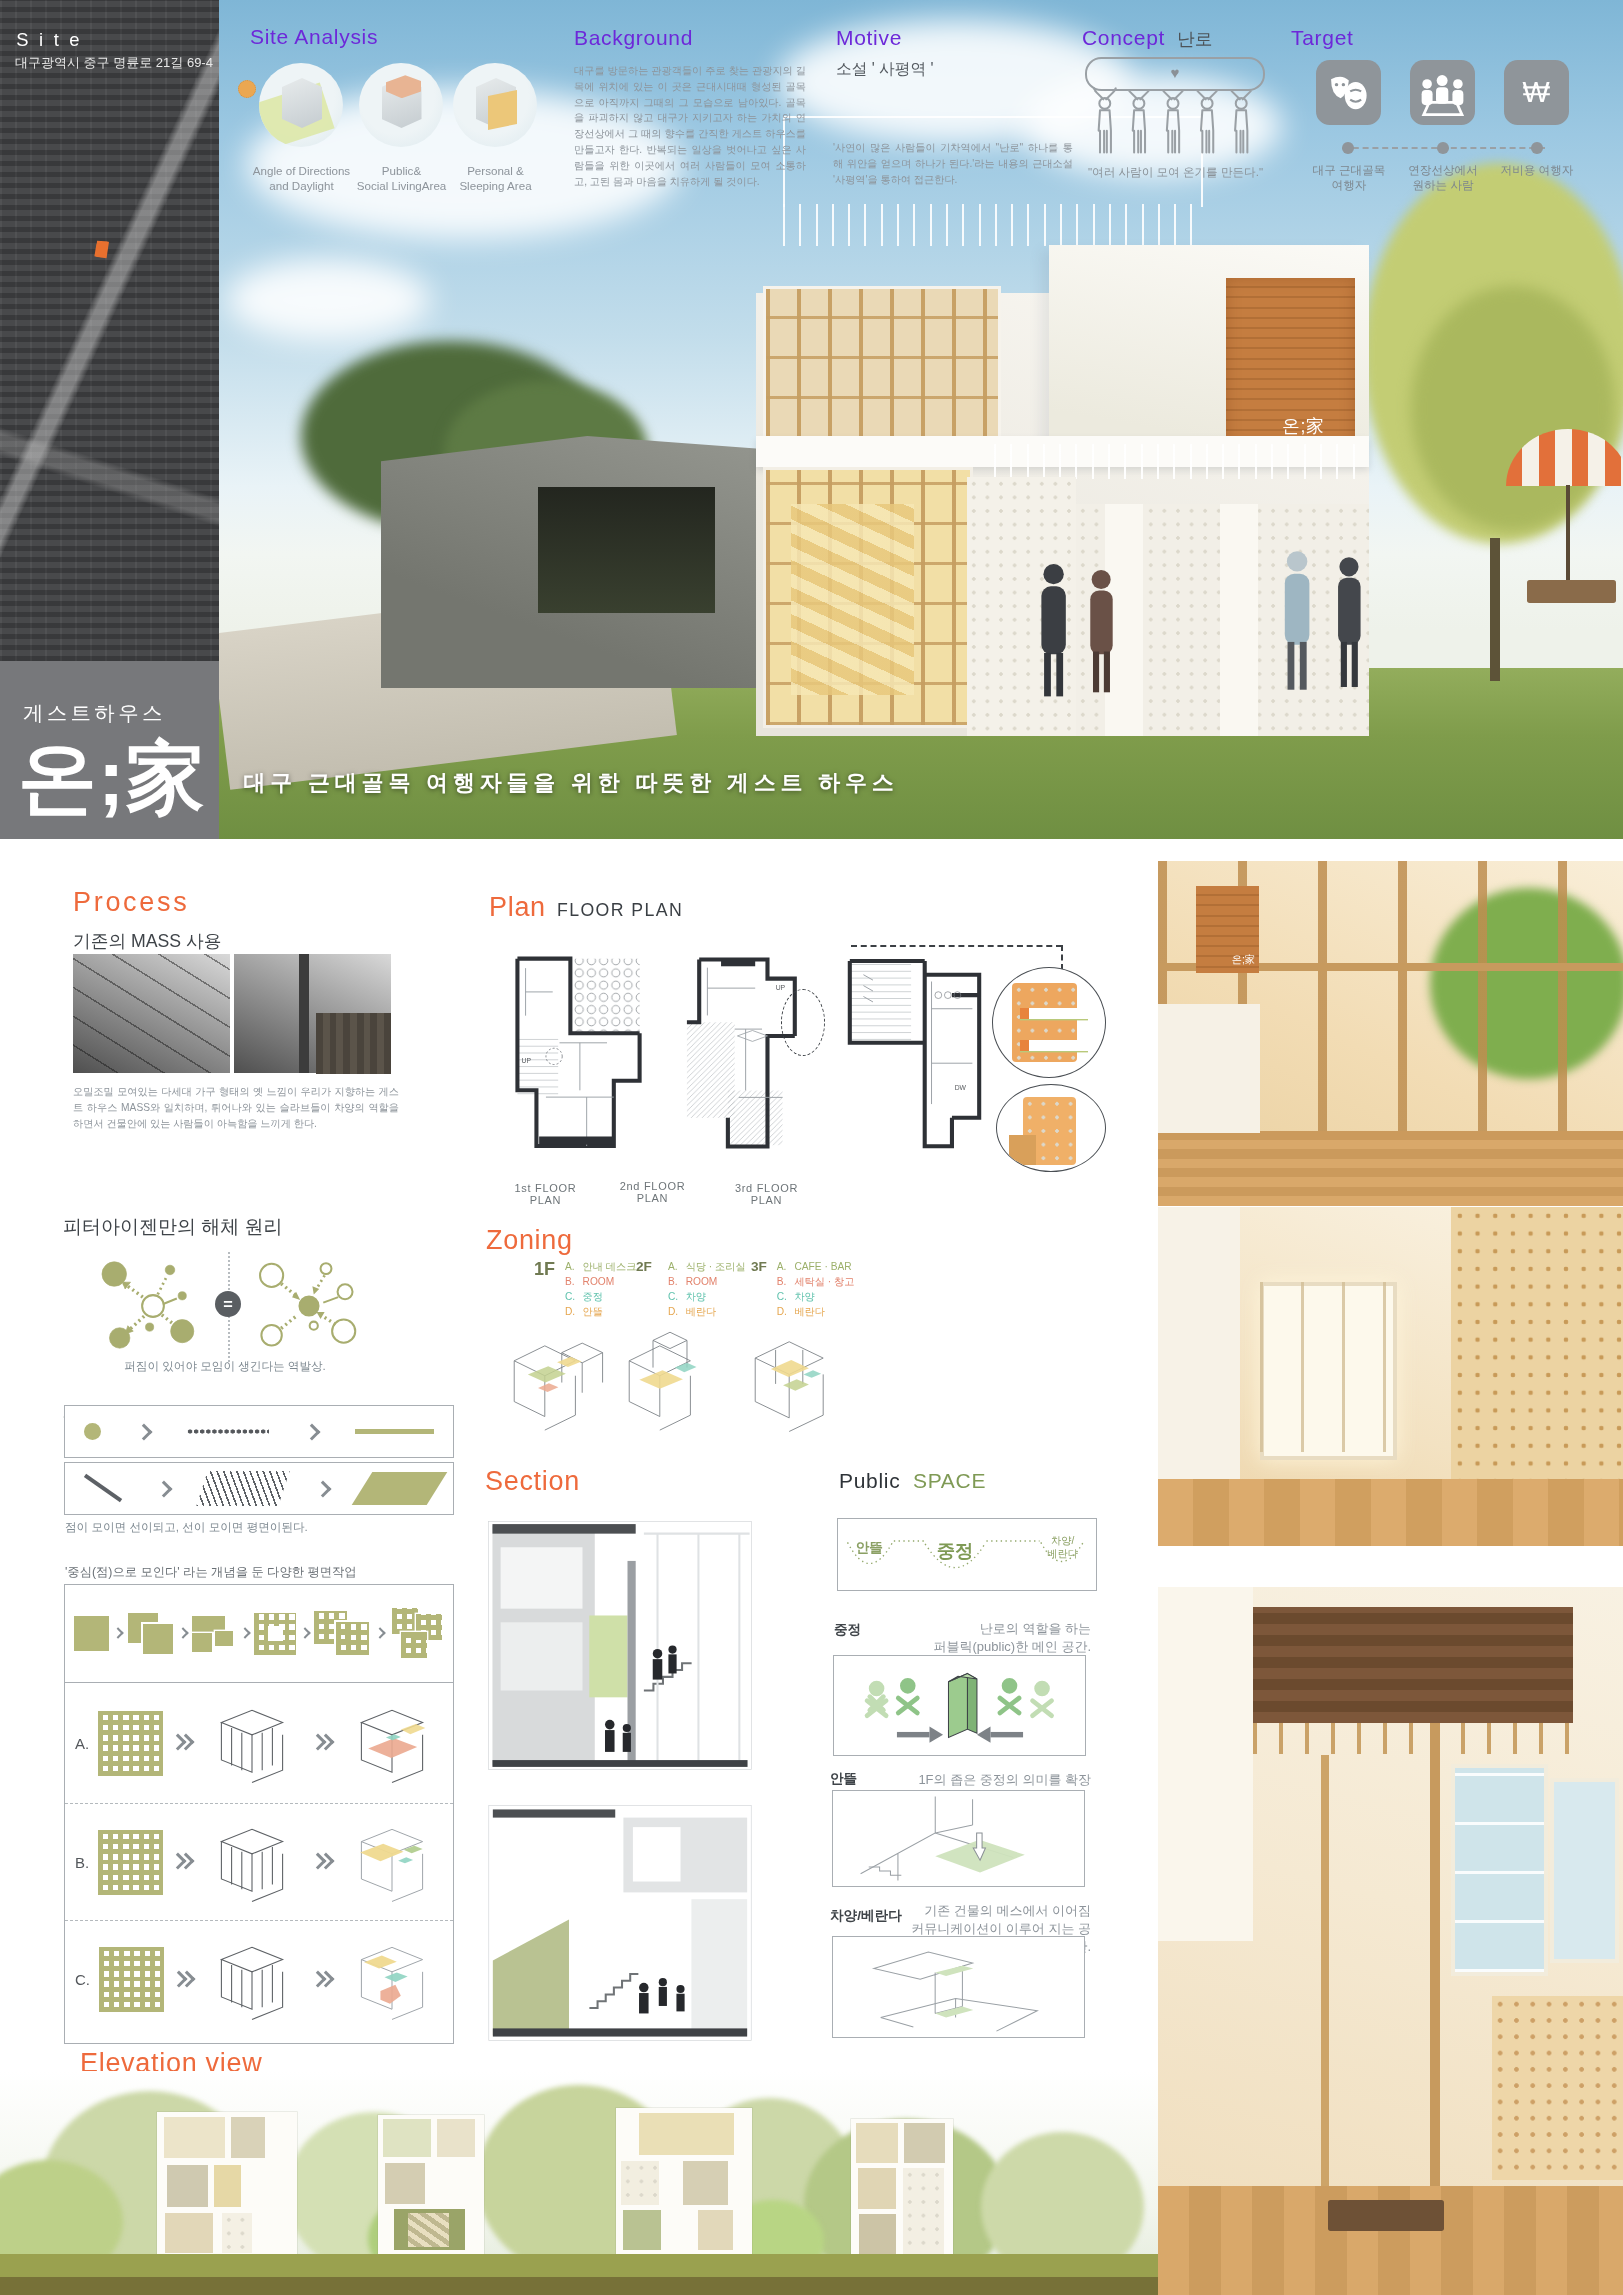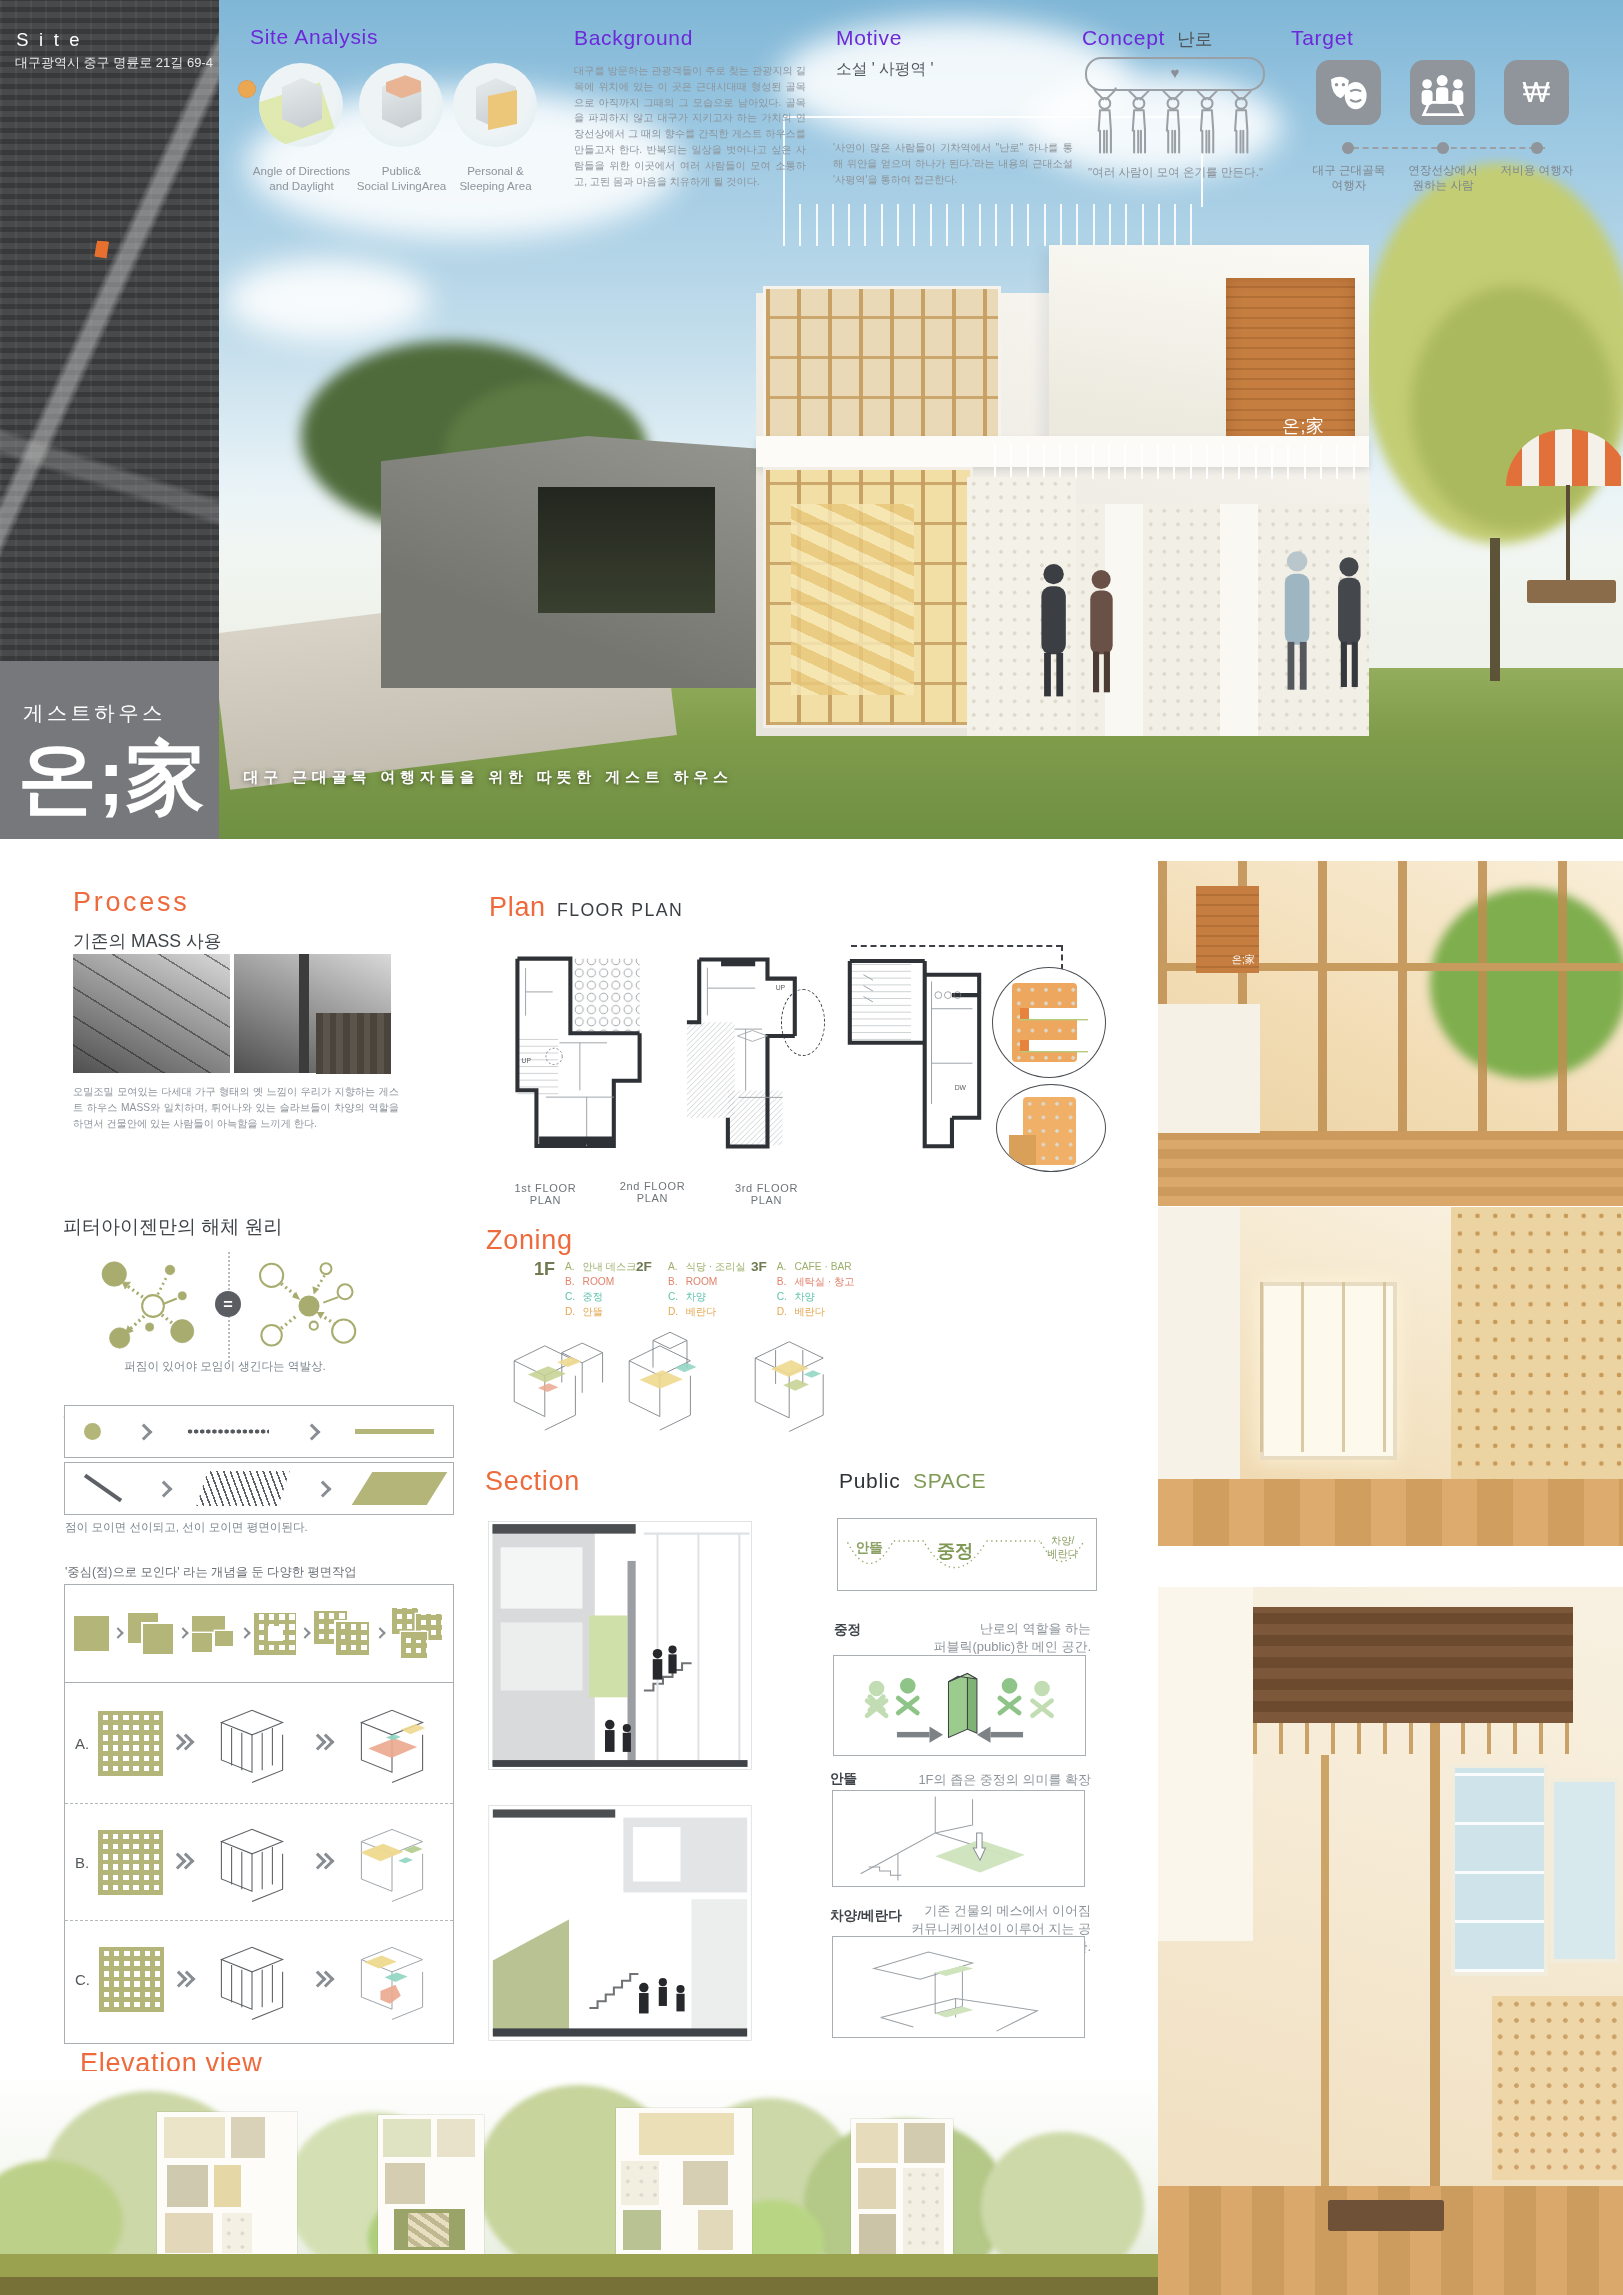--- a/index.html
+++ b/index.html
@@ -92,21 +92,21 @@
           <rect x="104" y="48" width="33" height="98" rx="13" fill="#44474c"></rect>
           <rect x="108" y="142" width="9" height="66" fill="#35383d"></rect>
           <rect x="124" y="142" width="9" height="66" fill="#35383d"></rect>
         </g>
     </svg>
 
     <div class="abs" style="left:1287px;top:429px;width:124px;height:57px;border-radius:50% 50% 0 0/100% 100% 0 0;background:repeating-linear-gradient(90deg,#e2703a 0 16.3px,#f5f1e8 16.3px 33px);"></div>
     <div class="abs" style="left:1347px;top:485px;width:4.1px;height:102px;background:#5a4a36;"></div>
     <div class="abs" style="left:1308px;top:580px;width:89px;height:23px;background:#8a6b4a;border-radius:2.7px;"></div>
 
-    <div class="abs" style="left:24.5px;top:768px;width:954px;color:#fff;font-size:15px;font-weight:bold;letter-spacing:4.8px;text-shadow:0 1.4px 5.4px rgba(0,0,0,.5);">대구 근대골목 여행자들을 위한 따뜻한 게스트 하우스</div>
+    <div class="abs" style="left:24.5px;top:768px;width:954px;color:#fff;font-size:22px;font-weight:bold;letter-spacing:4.8px;text-shadow:0 1.4px 5.4px rgba(0,0,0,.5);">대구 근대골목 여행자들을 위한 따뜻한 게스트 하우스</div>
   </div>
 
   <div class="abs" style="left:0;top:0;width:219px;height:661px;background:#48494b;background-image:linear-gradient(115deg,transparent 44%,rgba(210,210,210,.45) 45.5%,rgba(210,210,210,.45) 48%,transparent 49.5%),linear-gradient(18deg,transparent 28%,rgba(160,160,160,.35) 29%,rgba(160,160,160,.35) 31%,transparent 32%),repeating-linear-gradient(0deg,rgba(0,0,0,.22) 0 4.8px,transparent 4.8px 11px),repeating-linear-gradient(90deg,rgba(255,255,255,.05) 0 2px,transparent 2px 15px);">
     <div class="abs" style="left:16.3px;top:29px;color:#fff;font-size:18.4px;letter-spacing:2.7px;">S i t e</div>
     <div class="abs" style="left:15px;top:54px;color:#e8e8e8;font-size:13px;">대구광역시 중구 명륜로 21길 69-4</div>
     <div class="abs" style="left:95px;top:240px;width:13.6px;height:18.4px;background:#e8702e;transform:rotate(14deg);clip-path:polygon(0 12%,88% 0,100% 92%,10% 100%);"></div>
   </div>
   <div class="abs" style="left:0;top:661px;width:219px;height:178px;background:#77787b;">
     <div class="abs" style="left:23px;top:38px;color:#fff;font-size:20.4px;letter-spacing:3.4px;">게스트하우스</div>
     <div class="abs" style="left:17.7px;top:65px;color:#fff;font-size:79px;font-weight:bold;letter-spacing:1.4px;">온;家</div>

